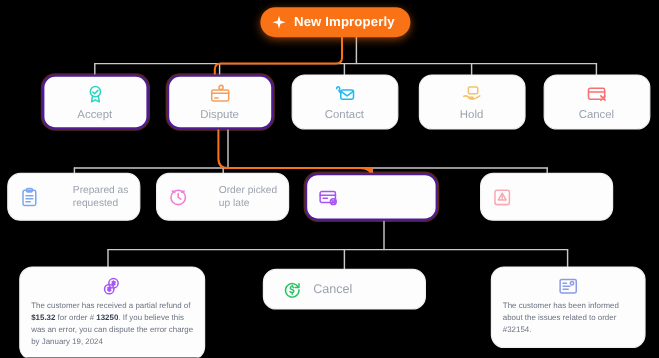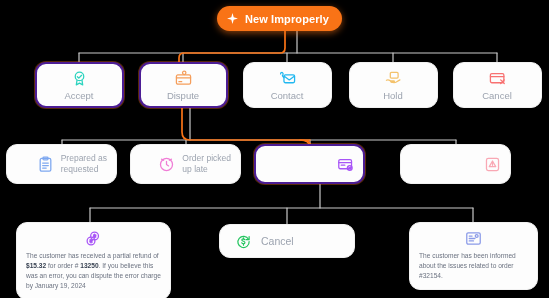--- a/index.html
+++ b/index.html
@@ -52,21 +52,21 @@
     flex-direction: column; gap: 3px;
   }
   .node.r2 .ic { width: 17px; height: 17px; }
   .node.r2 .lbl { font-size: 9.5px; color: #9CA3AF; }
 
   
   .node.r3 {
     width: 111px; height: 40px;
     top: 144px;
     flex-direction: row; gap: 7px;
-    justify-content: flex-end;
+    justify-content: space-between;
     padding: 0 9px;
   }
   .node.r3 .ic { width: 17px; height: 17px; flex: 0 0 17px; }
   .node.r3 .lbl { font-size: 8.5px; color: #9CA3AF; line-height: 1.28; }
 
   
   .node.refund {
     width: 136px; height: 34px;
     left: 219px; top: 224px;
     flex-direction: row; gap: 10px; justify-content: flex-start;

